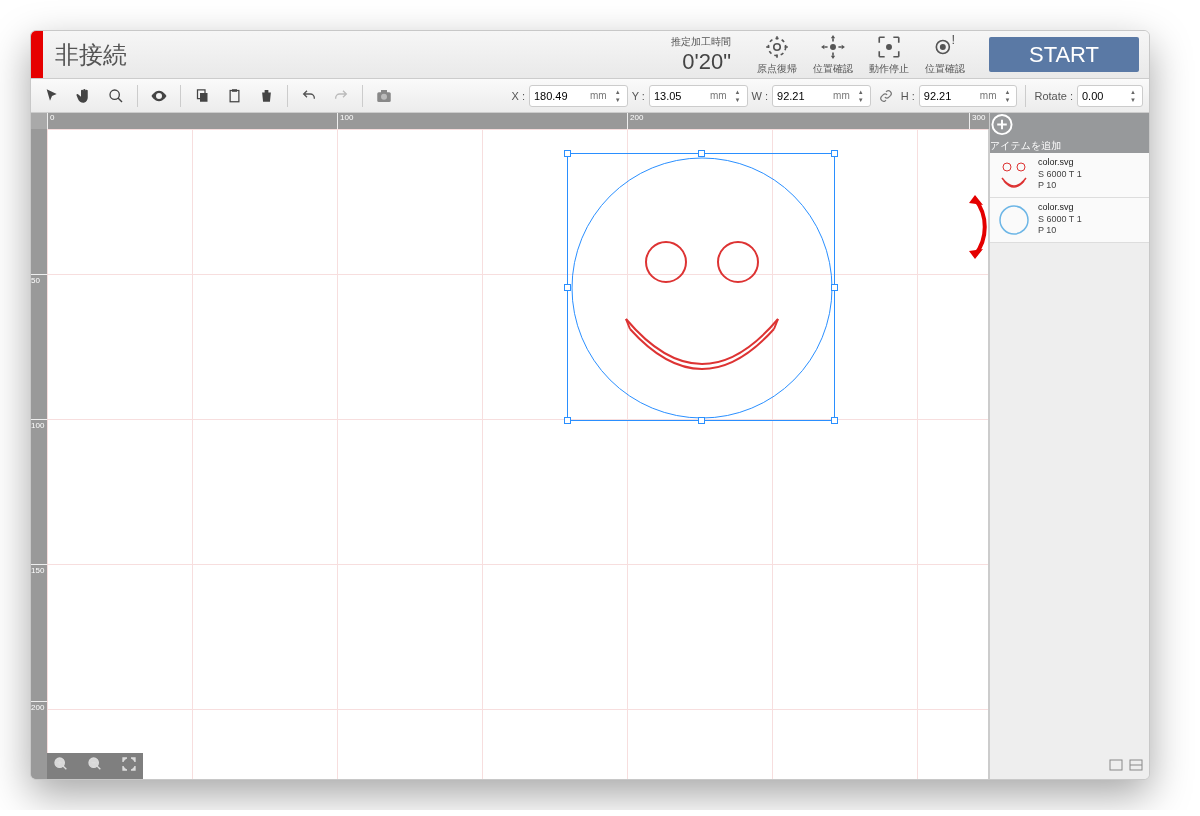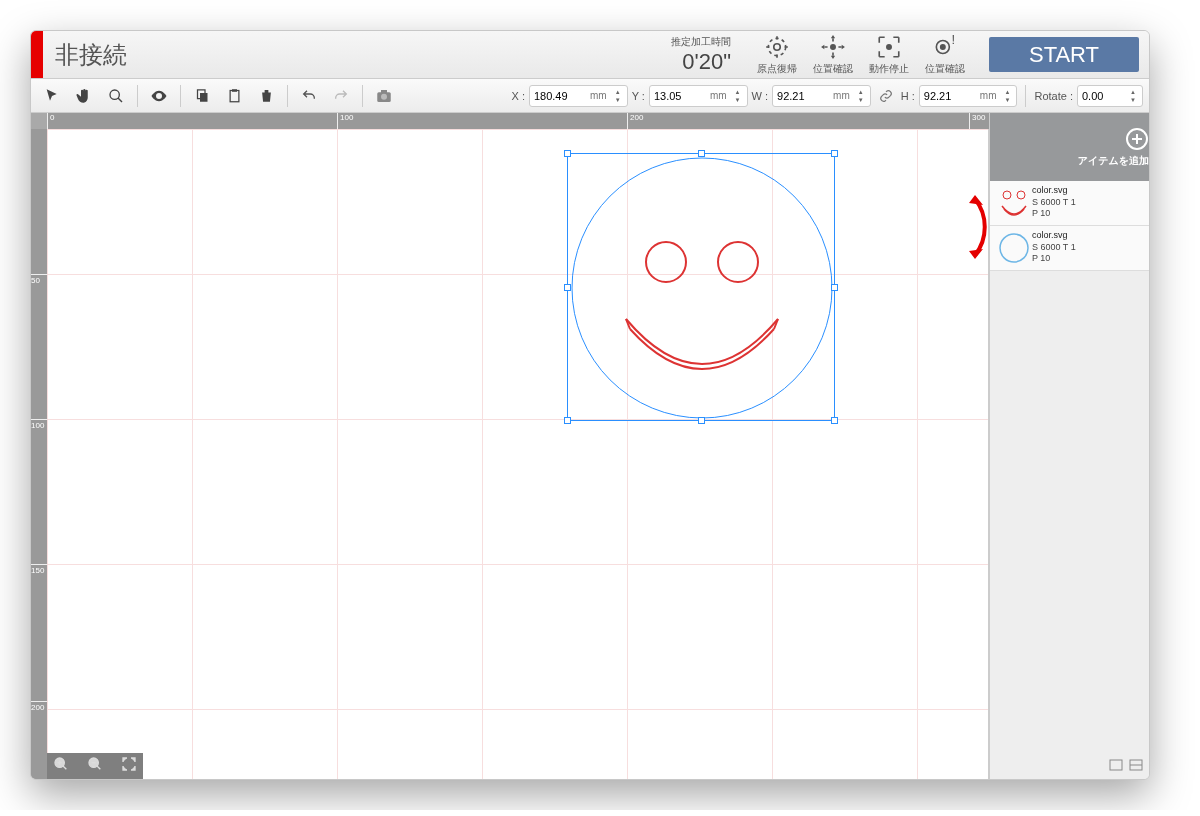--- a/index.html
+++ b/index.html
@@ -43,23 +43,23 @@
   linear-gradient(90deg,#f7dede 1px, transparent 1px);
   background-size: 145px 145px;
   overflow:hidden;
   border-right:1px solid #ccc;
 }
 .selection { position:absolute; border:1px solid #2a8fff; }
 .handle { position:absolute; width:7px; height:7px; background:#fff; border:1px solid #2a8fff; }
 .zoombar { position:absolute; left:0; bottom:0; height:26px; background:#7f7f7f; display:flex; align-items:center; padding:0 6px; gap:18px; }
 .zoombar svg { fill:#d8d8d8; }
 .sidebar { width:160px; background:#eee; border-left:1px solid #ccc; display:flex; flex-direction:column; position:relative; }
-.additem { height:68px; background:#97999b; color:#fff; display:flex; flex-direction:column; align-items:flex-end; justify-content:center; cursor:pointer;font-weight:bold; }
+.additem { height:40px; background:#97999b; color:#fff; display:flex; flex-direction:column; align-items:flex-start; justify-content:center; cursor:pointer; }
 .additem .lbl { font-size:10px; margin-top:3px; }
-.item { display:flex; padding:4px 6px; border-bottom:1px solid #ddd; cursor:pointer; background:#fafafa; }
+.item { display:flex; padding:4px 6px; border-bottom:1px solid #ddd; gap:6px; cursor:pointer; background:#fafafa; }
 .item .thumb { width:36px; height:36px; display:flex; align-items:center; justify-content:center; }
 .item .info { font-size:9px; color:#444; line-height:1.3; white-space:nowrap; }
 .item .info .name { color:#222; }
 .swap-arrow { position:absolute; left:-30px; top:82px; }
 .bottom-icons { margin-top:auto; display:flex; justify-content:flex-end; gap:6px; padding:4px 6px; }
 .link-icon { width:22px; height:22px; display:flex; align-items:center; justify-content:center; color:#777; }
 </style>
 </head>
 <body>
 

